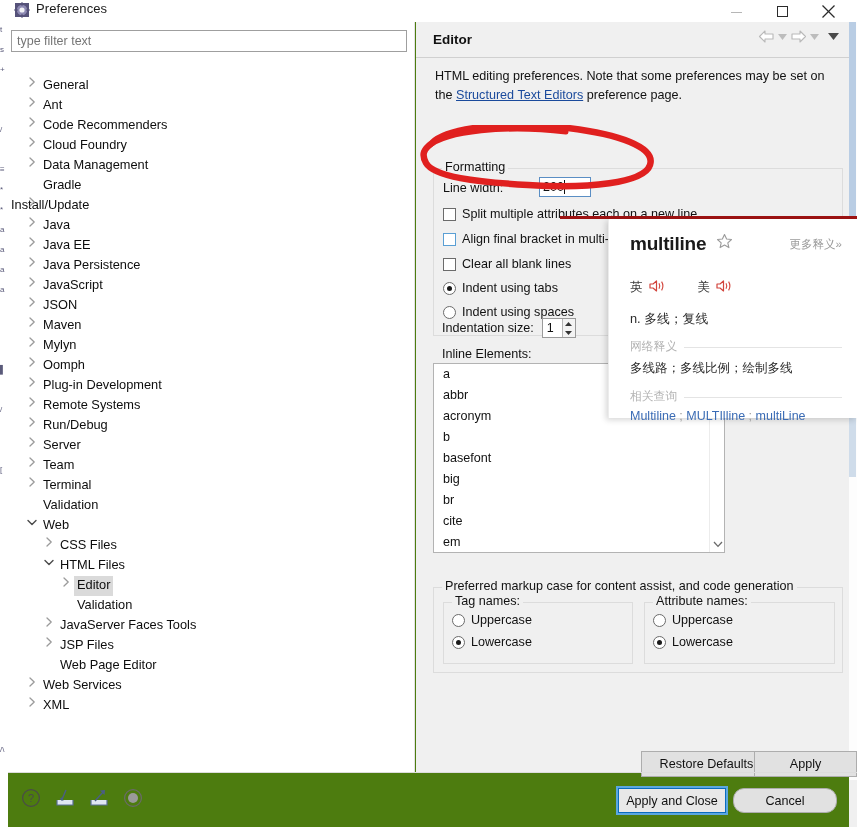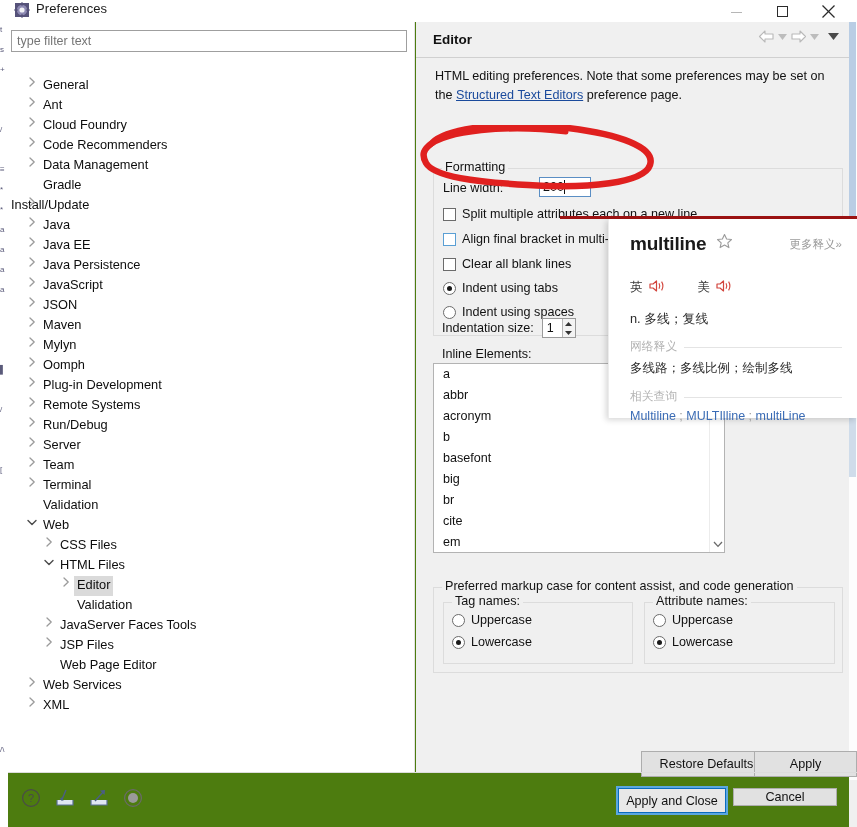--- a/index.html
+++ b/index.html
@@ -223,21 +223,21 @@
     background: #e8e8e8;
   }
   .btn-restore { position: absolute; left: 633px; top: 729px; width: 131px; }
   .btn-apply   { position: absolute; left: 746px; top: 729px; width: 103px; }
 
   .footer-sep {
     position: absolute; left: 8px; top: 772px; width: 849px; height: 1px;
     background: #dcdcdc;
   }
   .btn-applyclose { position: absolute; left: 618px; top: 788px; width: 108px; height: 25px; background: #f2f2f2;}
-  .btn-cancel     { position: absolute; left: 733px; top: 788px; width: 104px; height: 18px; }
+  .btn-cancel     { position: absolute; left: 733px; top: 788px; width: 104px; height: 25px; border-radius: 11px; }
 
   .footer-icons {
     position: absolute; left: 20px; top: 787px;
     display: flex; align-items: center; gap: 12px;
   }
   .footer-icons > div { width: 22px; height: 22px; display: flex; align-items: center; justify-content: center; }
 
   
   .annot {
     position: absolute; left: 418px; top: 125px;
@@ -379,29 +379,29 @@
               </svg>
             </span>
             <span class="lbl" style="margin-left:32px;">Ant</span>
           </div>
           <div class="tree-item">
             <span class="arrow" style="left:18px;">
               <svg width="9" height="10" viewBox="0 0 9 10">
                 <path d="M2 1 L6.2 5 L2 9" fill="none" stroke="#9b9b9b" stroke-width="1.3" stroke-linecap="round" stroke-linejoin="round"></path>
               </svg>
             </span>
+            <span class="lbl" style="margin-left:32px;">Code Recommenders</span>
+          </div>
+          <div class="tree-item">
+            <span class="arrow" style="left:18px;">
+              <svg width="9" height="10" viewBox="0 0 9 10">
+                <path d="M2 1 L6.2 5 L2 9" fill="none" stroke="#9b9b9b" stroke-width="1.3" stroke-linecap="round" stroke-linejoin="round"></path>
+              </svg>
+            </span>
             <span class="lbl" style="margin-left:32px;">Cloud Foundry</span>
-          </div>
-          <div class="tree-item">
-            <span class="arrow" style="left:18px;">
-              <svg width="9" height="10" viewBox="0 0 9 10">
-                <path d="M2 1 L6.2 5 L2 9" fill="none" stroke="#9b9b9b" stroke-width="1.3" stroke-linecap="round" stroke-linejoin="round"></path>
-              </svg>
-            </span>
-            <span class="lbl" style="margin-left:32px;">Code Recommenders</span>
           </div>
           <div class="tree-item">
             <span class="arrow" style="left:18px;">
               <svg width="9" height="10" viewBox="0 0 9 10">
                 <path d="M2 1 L6.2 5 L2 9" fill="none" stroke="#9b9b9b" stroke-width="1.3" stroke-linecap="round" stroke-linejoin="round"></path>
               </svg>
             </span>
             <span class="lbl" style="margin-left:32px;">Data Management</span>
           </div>
           <div class="tree-item">

